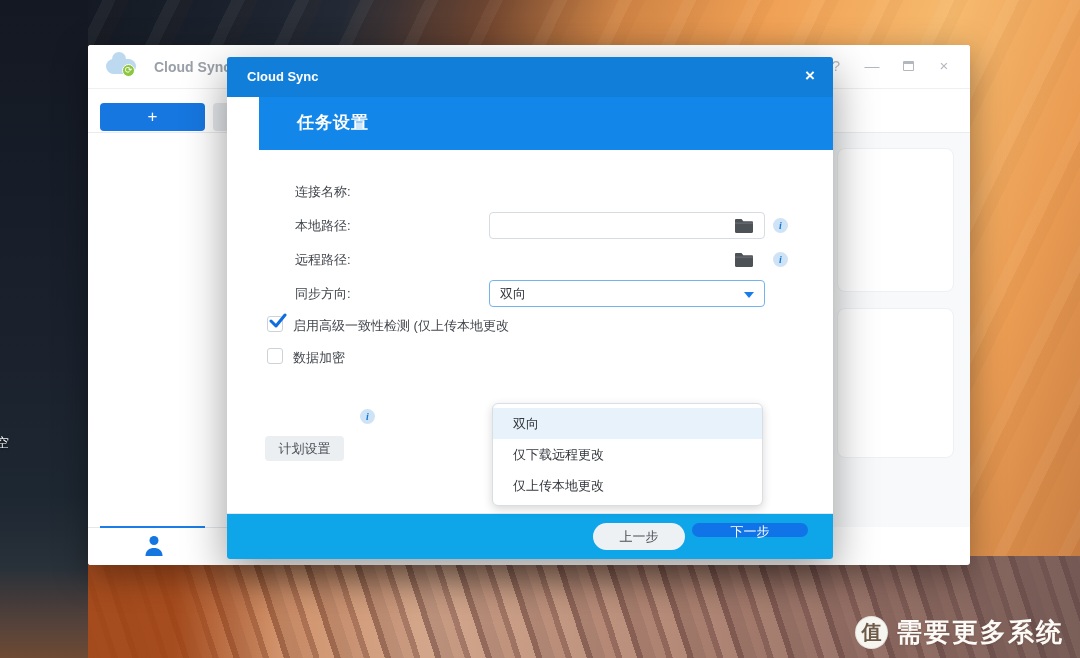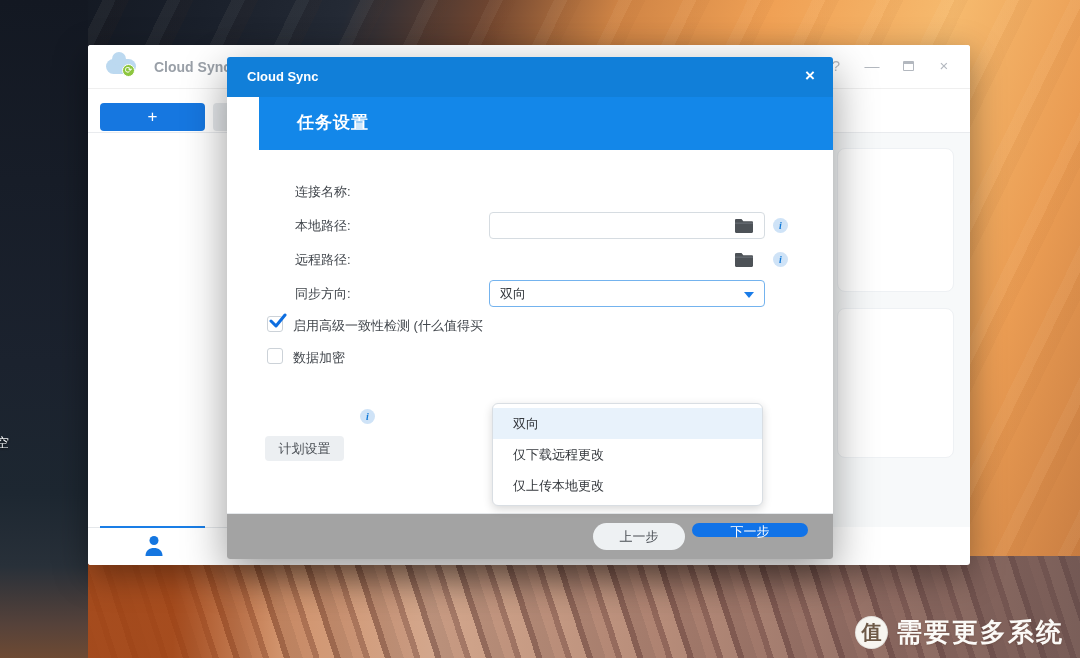--- a/index.html
+++ b/index.html
@@ -122,21 +122,21 @@
     font-size:13px; color:#4a4f55; font-family:"Liberation Sans",sans-serif; }
 
   .dropdown { position:absolute; left:265px; top:253px; width:271px;
     background:#fff; border:1px solid #d9dee3; border-radius:6px;
     box-shadow:0 3px 10px rgba(0,0,0,.16); padding:4px 0; z-index:5; }
   .dd-item { height:31px; line-height:31px; padding-left:20px; font-size:13px;
     color:#33373c; }
   .dd-item.sel { background:#e8f2fb; }
 
   .dlg-footer { position:absolute; left:0; bottom:0; right:0; height:46px;
-    border-top:1px solid #e5e8eb; background:#a3a3a3; border-radius:0 0 3px 3px;text-decoration:underline; }
+    border-top:1px solid #e5e8eb; background:#0ea5e9; border-radius:0 0 3px 3px;text-decoration:underline; }
   .btn-back { position:absolute; left:366px; top:9px; width:92px; height:27px;
     background:#eef1f3; border:none; border-radius:14px; font-size:13px;
     color:#4a4f55; font-family:"Liberation Sans",sans-serif; }
   .btn-next { position:absolute; left:465px; top:9px; width:116px; height:14px;
     background:#1173e8; border:none; border-radius:14px; font-size:13px;
     color:#fff; font-family:"Liberation Sans",sans-serif; }
 
   
   .watermark { position:absolute; right:16px; top:615px; display:flex;
     align-items:center; gap:8px; }
@@ -224,21 +224,21 @@
       <div class="fselect">
         <span>双向</span>
         <span class="caret"></span>
       </div>
 
       <div class="cbrow cb1">
         <span class="cbox"></span>
         <svg class="cbcheck" viewBox="0 0 18 18">
           <polyline points="2,9 7,14 16,3" fill="none" stroke="#0e6ee0" stroke-width="3" stroke-linecap="round" stroke-linejoin="round"></polyline>
         </svg>
-        <span class="cblabel">启用高级一致性检测 (什么值得买</span>
+        <span class="cblabel">启用高级一致性检测 (仅上传本地更改</span>
       </div>
 
       <div class="cbrow cb2">
         <span class="cbox"></span>
         <span class="cblabel">数据加密</span>
       </div>
       <div class="info-ic ii-enc">i</div>
 
       <button class="btn-schedule">计划设置</button>
 

